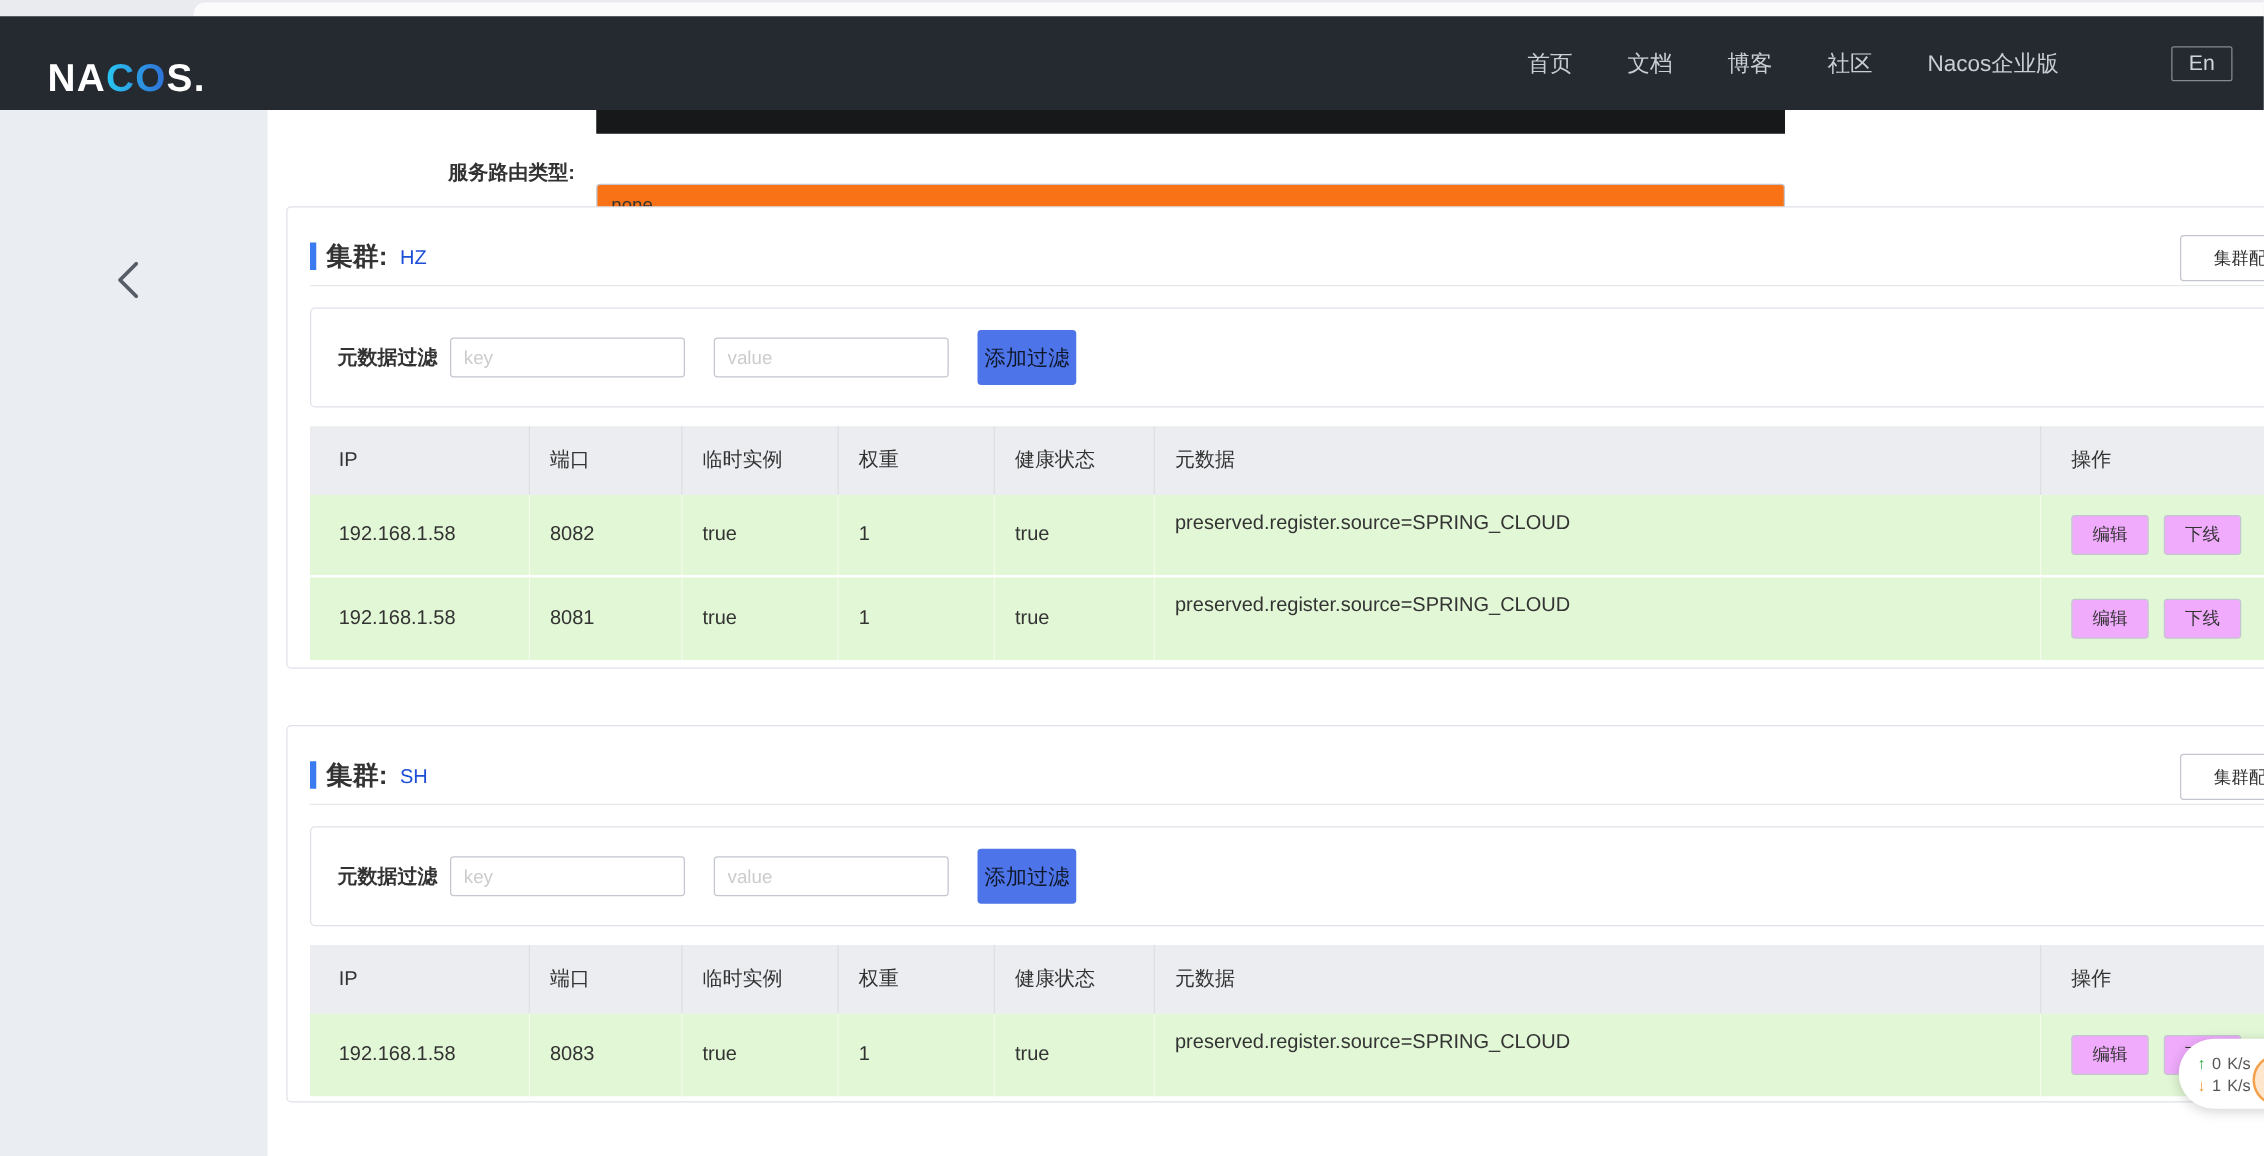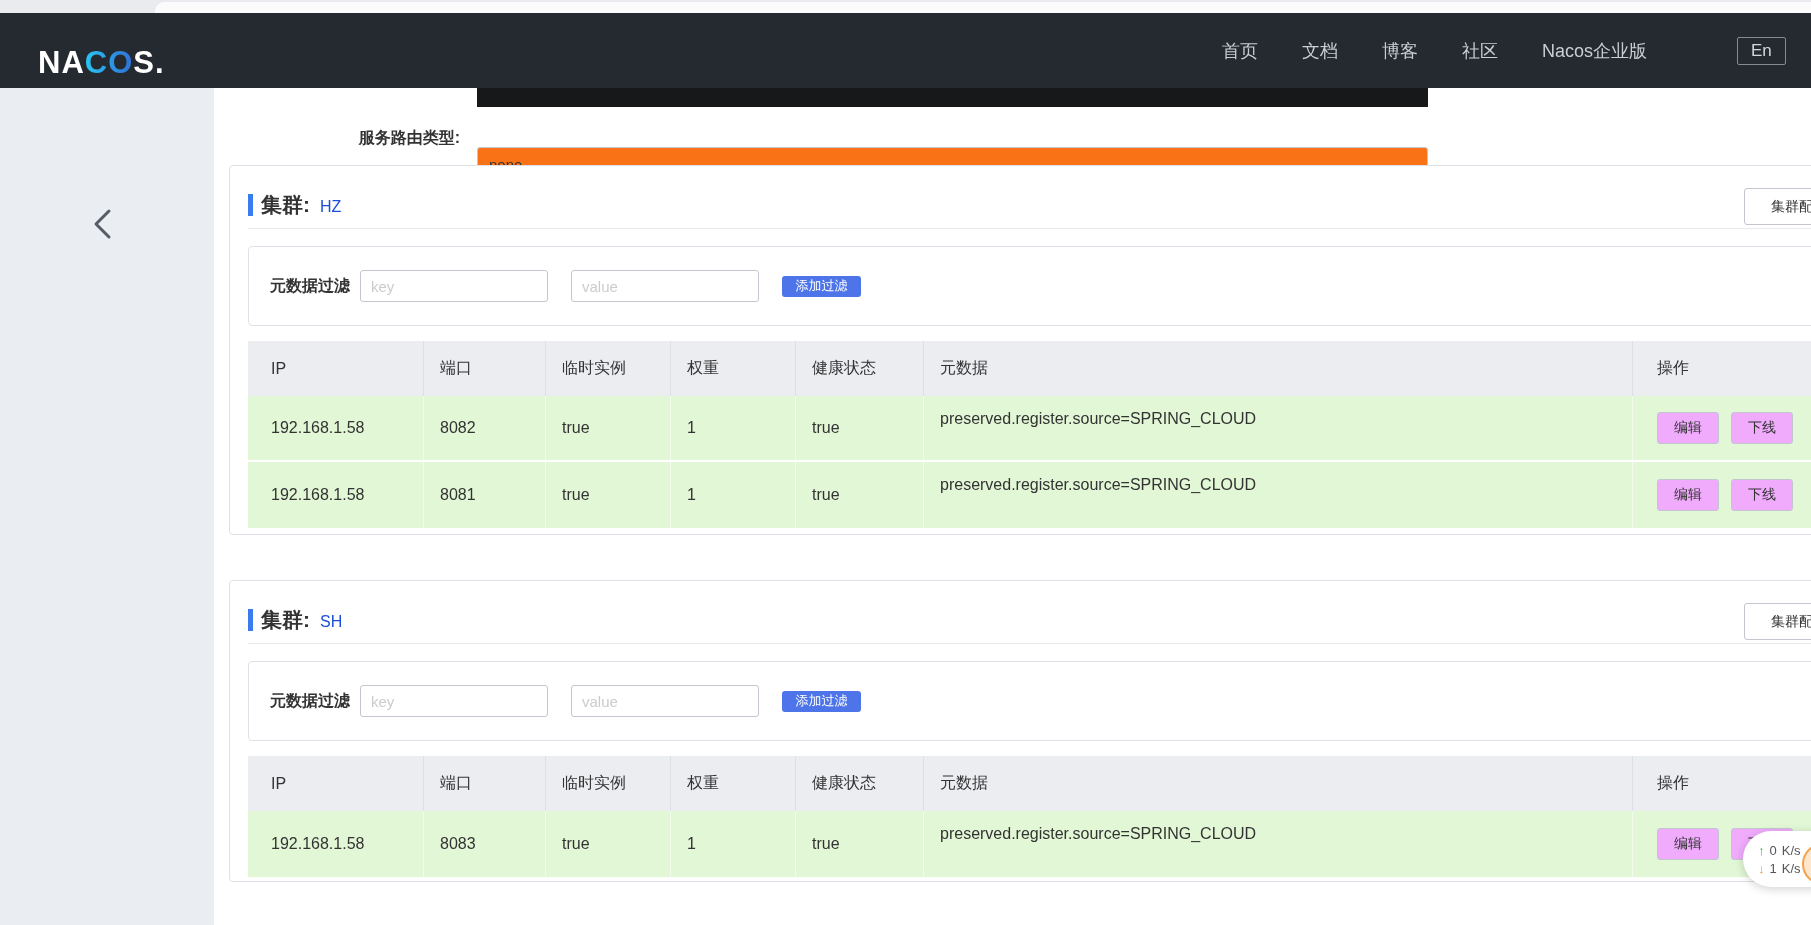--- a/index.html
+++ b/index.html
@@ -50,22 +50,22 @@
     background:#fff; border:1px solid #c4c6cf; border-radius:3px; font-size:14px; color:#333;
     cursor:pointer; font-family:inherit; }
   .divider { height:1px; background:#e6e8eb; margin-top:4px; }
 
   .filter-box { margin-top:17px; height:80px; border:1px solid #dee2e8; border-radius:4px;
     display:flex; align-items:center; padding-left:21px; }
   .filter-label { font-size:16px; font-weight:700; color:#333; margin-right:10px; }
   .filter-input { width:188px; height:32px; border:1px solid #c4c6cf; border-radius:3px;
     padding:0 10px; font-size:15px; color:#333; margin-right:23px; font-family:inherit; }
   .filter-input::placeholder { color:#ccc; }
-  .add-filter-btn { width:79px; height:21px; background:#4d74e8; color:#ffffff; border:none;
-    border-radius:3px; font-size:13px; cursor:pointer; font-family:inherit; }
+  .add-filter-btn { width:79px; height:44px; background:#4d74e8; color:#0f172a; border:none;
+    border-radius:3px; font-size:17px; cursor:pointer; font-family:inherit; }
 
   
   .table { margin-top:15px; }
   .t-row { display:flex; width:1582px; }
   .t-row.head { height:55px; background:#ebedf0; }
   .t-row.data { height:66px; background:#e1f7d5; }
   .t-row.data.gap { border-bottom:2px solid #fff; }
   .t-cell { display:flex; align-items:center; font-size:16px; color:#333; overflow:hidden; }
   .head .t-cell { border-right:1px solid #dcdfe3; }
   .data .t-cell { border-right:1px solid #f2fbec; }

